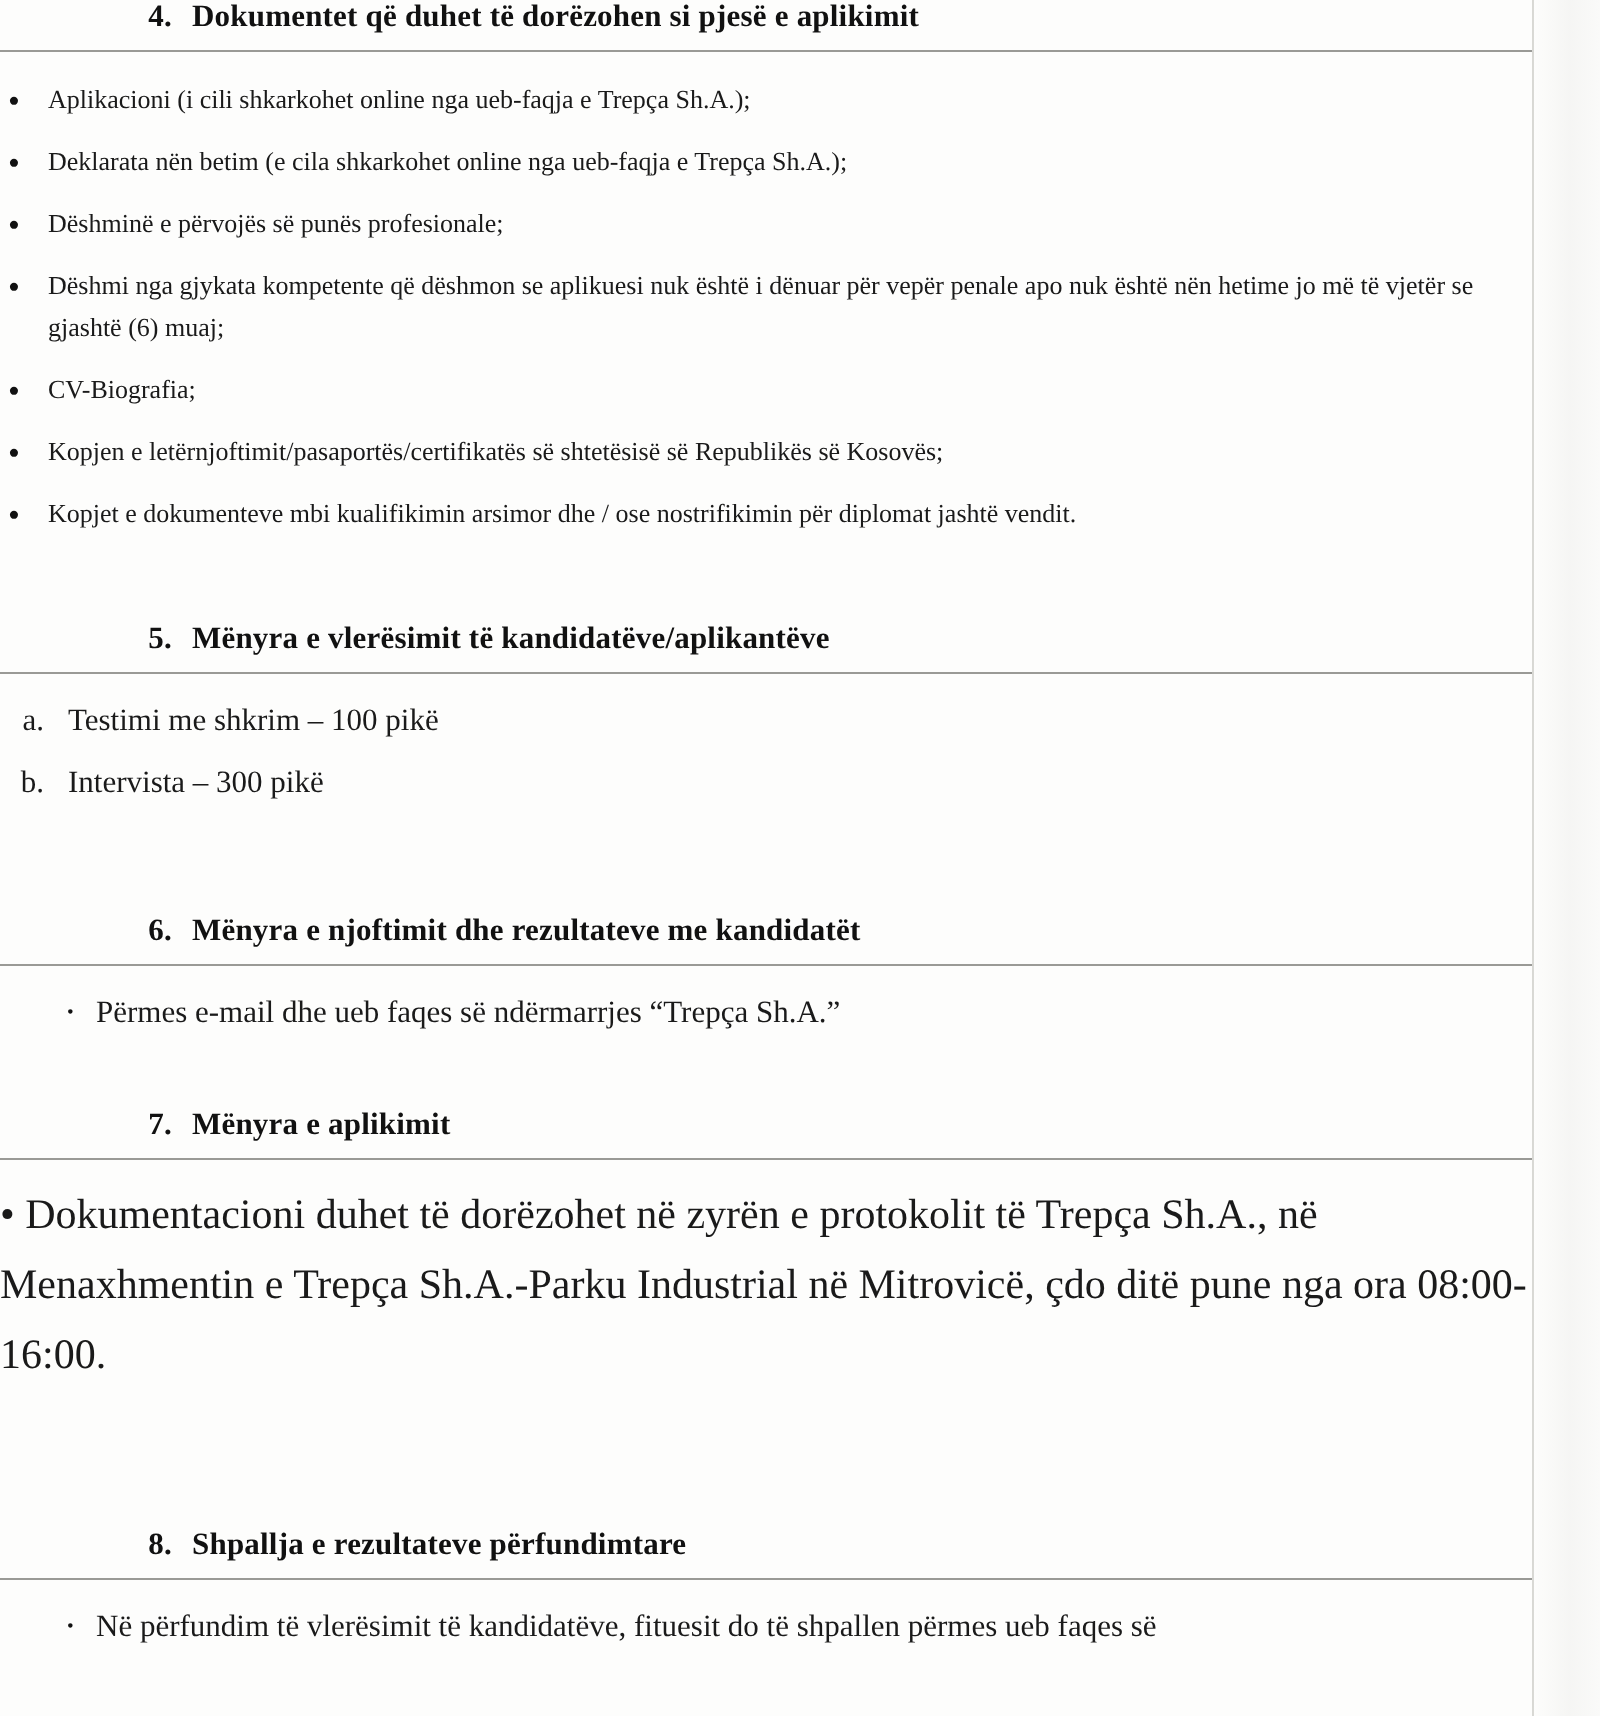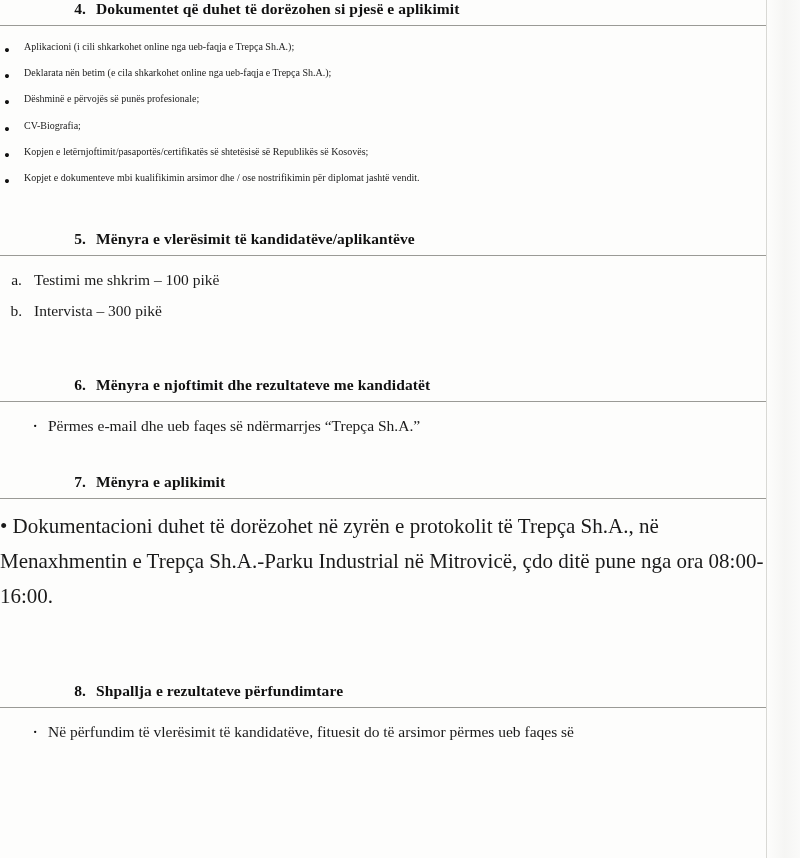--- a/index.html
+++ b/index.html
@@ -78,21 +78,21 @@
   
   ul.disc {
     list-style: none;
     margin: 13px 0 0 0;
     padding: 0;
   }
   ul.disc > li {
     position: relative;
     padding-left: 24px;
     margin-bottom: 10px;
-    font-size: 10px;
+    font-size: 13px;
     line-height: 1.62;
   }
   ul.disc > li::before {
     content: "•";
     position: absolute;
     left: 4px;
     top: -1px;
     font-size: 17px;
     line-height: 1.5;
     color: #111;
@@ -167,20 +167,21 @@
     <div class="section">
       <div class="sec-head head-indent">
         <span class="sec-num">4.</span>
         <span class="sec-title">Dokumentet që duhet të dorëzohen si pjesë e aplikimit</span>
       </div>
       <hr class="rule">
       <ul class="disc indent-1">
         <li>Aplikacioni (i cili shkarkohet online nga ueb-faqja e Trepça Sh.A.);</li>
         <li>Deklarata nën betim (e cila shkarkohet online nga ueb-faqja e Trepça Sh.A.);</li>
         <li>Dëshminë e përvojës së punës profesionale;</li>
+        <li>Dëshmi nga gjykata kompetente që dëshmon se aplikuesi nuk është i dënuar për vepër penale apo nuk është nën hetime jo më të vjetër se gjashtë (6) muaj;</li>
         <li>CV-Biografia;</li>
         <li>Kopjen e letërnjoftimit/pasaportës/certifikatës së shtetësisë së Republikës së Kosovës;</li>
         <li>Kopjet e dokumenteve mbi kualifikimin arsimor dhe / ose nostrifikimin për diplomat jashtë vendit.</li>
       </ul>
     </div>
 
     <div class="gap-lg"></div>
 
     <div class="section">
       <div class="sec-head head-indent">
@@ -227,21 +228,21 @@
     <div class="gap-xl"></div>
     <div class="gap-md"></div>
 
     <div class="section">
       <div class="sec-head head-indent">
         <span class="sec-num">8.</span>
         <span class="sec-title">Shpallja e rezultateve përfundimtare</span>
       </div>
       <hr class="rule">
       <ul class="dash indent-2">
-        <li>Në përfundim të vlerësimit të kandidatëve, fituesit do të arsimor përmes ueb faqes së</li>
+        <li>Në përfundim të vlerësimit të kandidatëve, fituesit do të shpallen përmes ueb faqes së</li>
       </ul>
     </div>
 
   </div>
 
   <div class="scan-edge-line"></div>
   <div class="scan-edge"></div>
 </div>
 
 </body></html>

